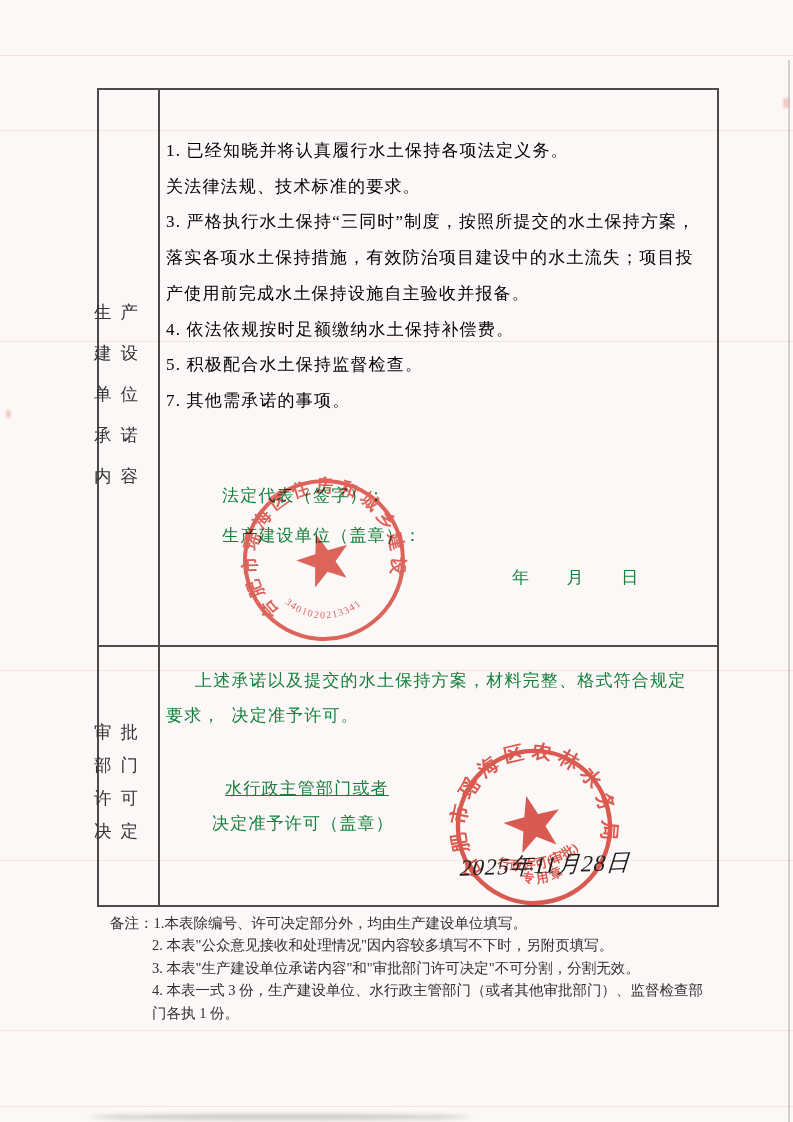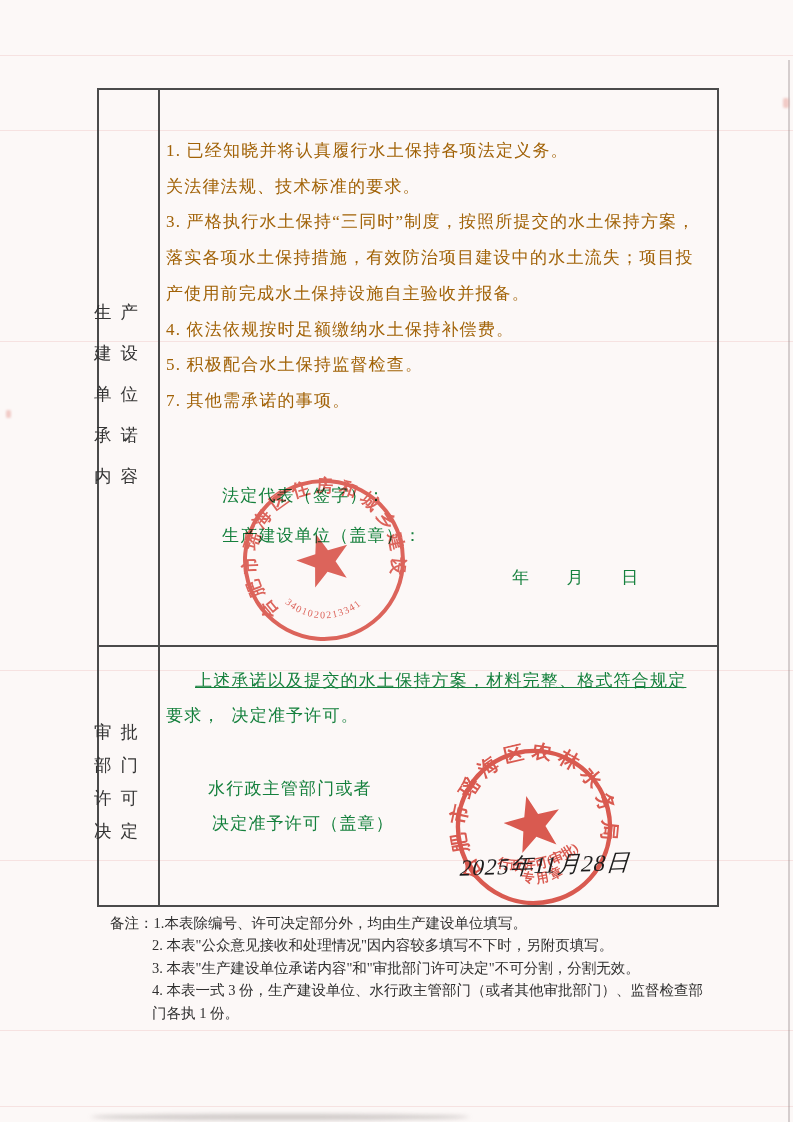--- a/index.html
+++ b/index.html
@@ -21,27 +21,27 @@
   
   .rowlabel{position:absolute;width:41px;display:flex;flex-direction:column;align-items:flex-end;font-size:17.5px;color:#343434;}
   .rowlabel .ll{letter-spacing:9px;margin-right:-9px;white-space:pre;}
   .label1{left:97px;top:292px;}
   .label1 .ll{line-height:41px;}
   .label2{left:97px;top:716px;}
   .label2 .ll{line-height:33px;}
   
   .line{position:absolute;font-size:17px;letter-spacing:1.2px;color:#15803d;white-space:pre;line-height:26px;}
   .items{position:absolute;left:166px;top:133px;width:552px;}
-  .items .iline{font-size:17px;letter-spacing:1.2px;line-height:35.7px;white-space:pre;color:#a16207;}
+  .items .iline{font-size:17px;letter-spacing:1.2px;line-height:35.7px;white-space:pre;color:#000000;}
   .sig{left:222px;top:483px;}
   .unitseal{left:222px;top:523px;}
   .dateblank{left:512px;top:565px;}
-  .para1{left:195px;top:668px;text-decoration:underline;}
+  .para1{left:195px;top:668px;}
   .para2{left:166px;top:703px;}
-  .dept1{left:208px;top:776px;}
+  .dept1{left:225px;top:776px;text-decoration:underline;}
   .dept2{left:212px;top:811px;}
   
   .seal{position:absolute;mix-blend-mode:multiply;opacity:.82;}
   .seal svg{display:block;}
   .seal1{left:236px;top:472px;transform:rotate(-17deg);}
   .seal2{left:449px;top:742px;transform:rotate(-14deg);opacity:.88;}
   .sealtext{fill:#d8453a;font-family:"Liberation Serif",serif;}
   
   .handdate{
     position:absolute;left:460px;top:849px;width:210px;

